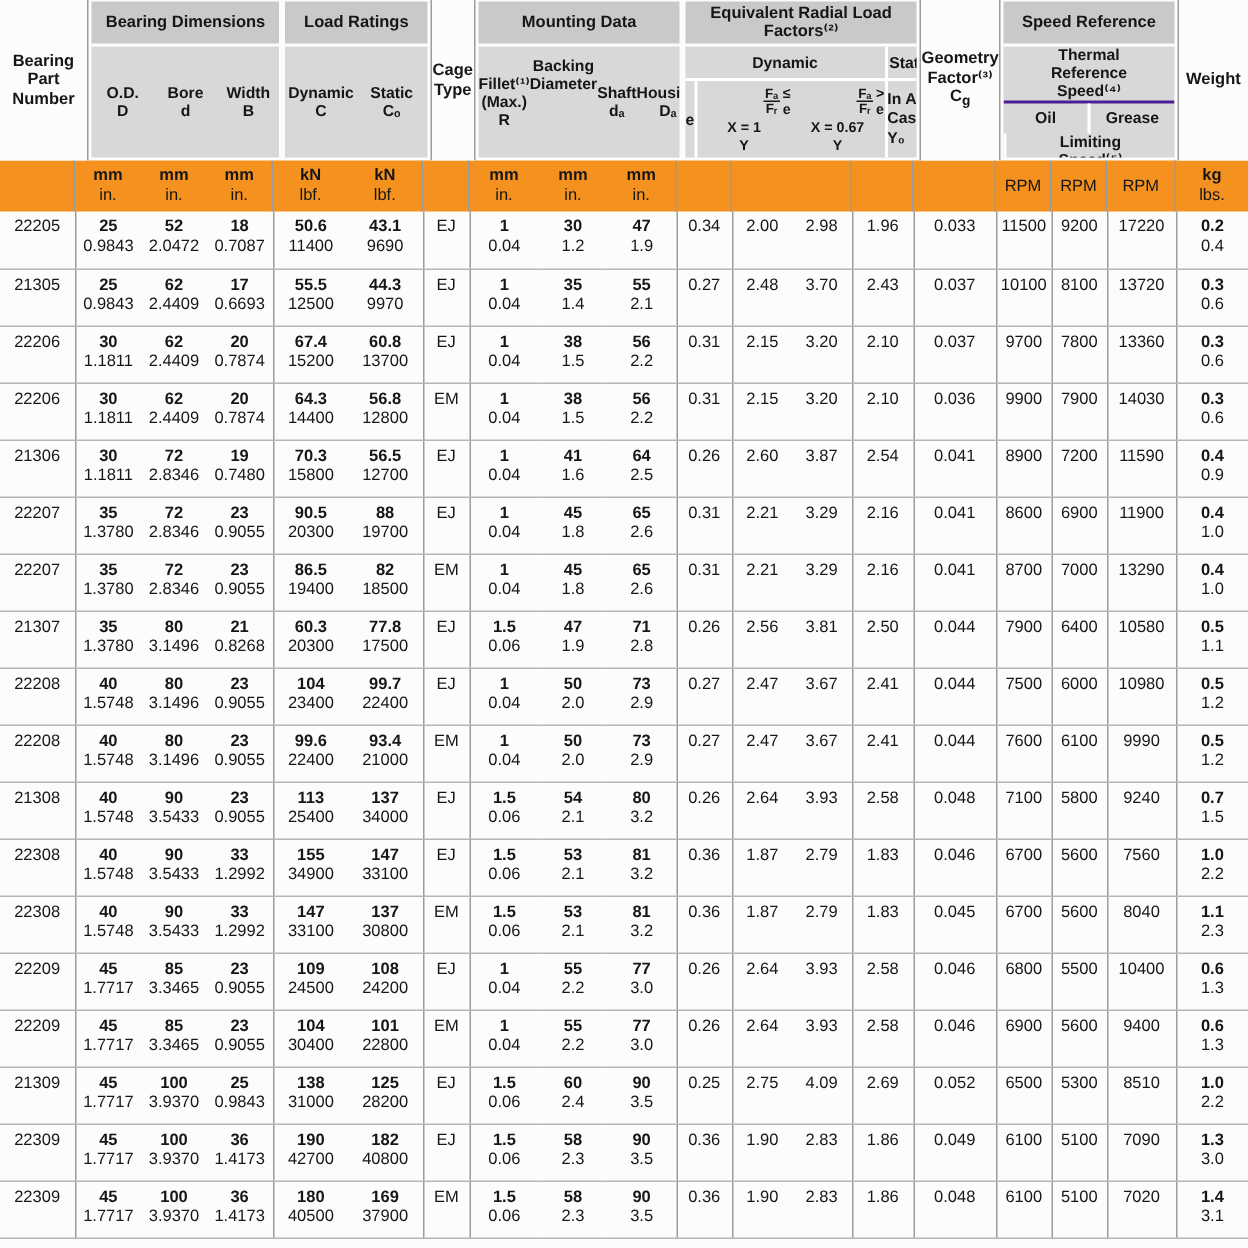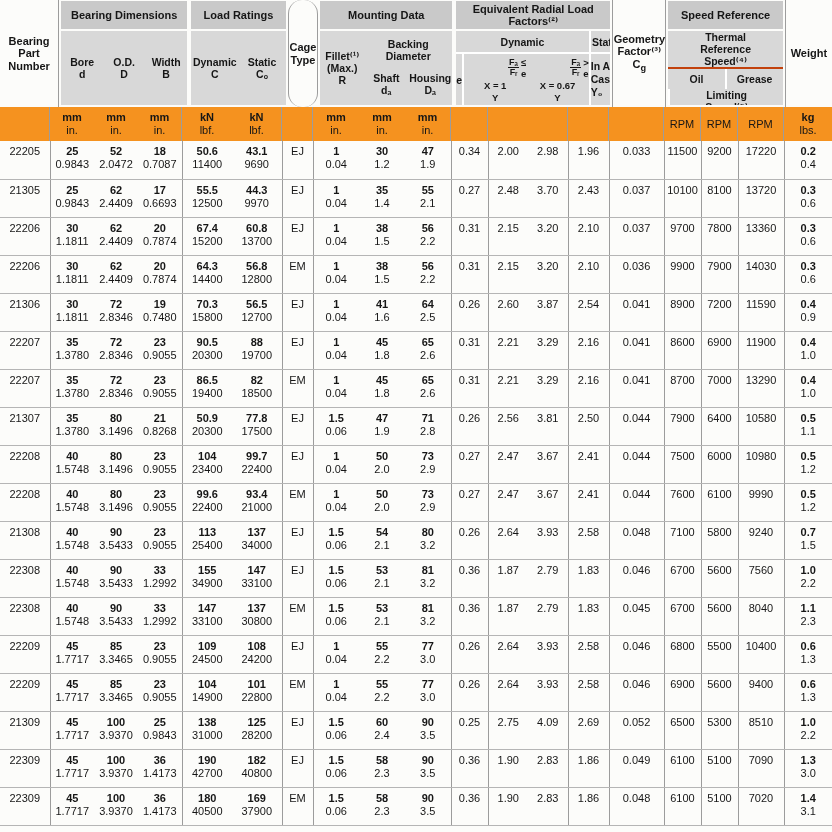--- a/index.html
+++ b/index.html
@@ -16,30 +16,30 @@
     width:832px;height:832px;overflow:hidden;background:var(--bg);
     font-family:"Liberation Sans","DejaVu Sans",sans-serif;color:var(--ink);
     -webkit-font-smoothing:antialiased;
   }
   .ml{white-space:pre-line;}
   
   .hdr{height:107px;display:flex;box-sizing:border-box;}
   .wcell{box-sizing:border-box;display:flex;align-items:center;justify-content:center;
          text-align:center;font-weight:bold;font-size:11px;line-height:12.5px;background:var(--bg);}
   .wcell.part{width:60px;border-right:1px solid var(--line);}
-  .wcell.cage{width:31px;border-left:1px solid var(--line);border-right:1px solid var(--line);border-radius:14px;}
+  .wcell.cage{width:31px;border-left:1px solid var(--line);border-right:1px solid var(--line);}
   .wcell.geo{width:55px;border-left:1px solid var(--line);border-right:1px solid var(--line);}
   .wcell.wt{width:48px;border-left:1px solid var(--line);}
   .gcol{box-sizing:border-box;display:flex;flex-direction:column;}
   .gbox{height:28px;margin:1px 2px 0 2px;background:var(--g1);display:flex;align-items:center;justify-content:center;
         text-align:center;font-weight:bold;font-size:11px;line-height:12px;}
   .sbox{flex:1;margin:2px 2px 2px 2px;background:var(--g2);display:flex;overflow:hidden;}
   .scell{flex:1;display:flex;align-items:center;justify-content:center;text-align:center;
          font-weight:bold;font-size:10.5px;line-height:12px;}
-  .backing{display:flex;flex-direction:column;}
+  .backing{display:flex;flex-direction:row;}
   .bd-title{padding-top:7px;text-align:center;font-weight:bold;font-size:10.5px;line-height:12px;}
   .bd-cols{flex:1;display:flex;}
   
   .erlf-sub{flex-direction:row;padding:0;}
   .dynpart{display:flex;flex-direction:column;}
   .statpart{display:flex;flex-direction:column;border-left:2px solid #fff;}
   .minihdr{height:21px;border-bottom:2px solid #fff;display:flex;align-items:center;justify-content:center;
            font-weight:bold;font-size:10.5px;}
   .dynbody{flex:1;display:flex;}
   .ecell{display:flex;align-items:center;justify-content:center;border-right:2px solid #fff;
@@ -50,21 +50,21 @@
   .frow{display:flex;align-items:center;gap:2px;}
   .fr{display:inline-flex;flex-direction:column;align-items:center;line-height:9.5px;font-size:9px;margin-left:44px;}
   .fr .n{border-bottom:1px solid var(--ink);padding:0 1px;}
   .statbody{flex:1;display:flex;align-items:center;justify-content:center;text-align:left;
             font-weight:bold;font-size:10.5px;line-height:13px;}
   
   .speed-sub{flex-direction:column;padding:0;}
   .thermal{display:flex;flex-direction:column;}
   .th-label{flex:1;display:flex;align-items:center;justify-content:center;text-align:center;
             font-weight:bold;font-size:10.5px;line-height:12px;}
-  .ogrow{height:20px;border-top:2px solid #c2410c;display:flex;}
+  .ogrow{height:20px;border-top:2px solid #4c1d95;display:flex;}
   .ogcell{flex:1;display:flex;align-items:center;justify-content:center;font-weight:bold;font-size:10.5px;}
   .ogcell + .ogcell{border-left:2px solid #fff;}
   .limiting{border-left:2px solid #fff;display:flex;align-items:center;justify-content:center;
             text-align:center;font-weight:bold;font-size:10.5px;line-height:12px;}
   
   .units{height:34px;background:var(--orange);display:flex;}
   .ucell{box-sizing:border-box;display:flex;flex-direction:column;align-items:center;justify-content:center;
          font-size:11px;line-height:13px;}
   .ucell.usep{border-right:1px solid var(--line);}
   .ul1{font-weight:bold;}
@@ -85,24 +85,24 @@
 
   <div class="wcell part">
     <span class="ml">Bearing
 Part
 Number</span>
   </div>
 
   <div class="gcol" style="width:132px">
     <div class="gbox">Bearing Dimensions</div>
     <div class="sbox">
+      <div class="scell ml">O.D.
+D</div>
       <div class="scell ml">Bore
 d</div>
-      <div class="scell ml">O.D.
-D</div>
       <div class="scell ml">Width
 B</div>
     </div>
   </div>
 
   <div class="gcol" style="width:100px">
     <div class="gbox">Load Ratings</div>
     <div class="sbox">
       <div class="scell ml">Dynamic
 C</div>
@@ -626,21 +626,21 @@
         </td>
         <td>
           <div class="l1">80</div>
           <div>3.1496</div>
         </td>
         <td class="vr">
           <div class="l1">21</div>
           <div>0.8268</div>
         </td>
         <td>
-          <div class="l1">50.9</div>
+          <div class="l1">60.3</div>
           <div>20300</div>
         </td>
         <td class="vr">
           <div class="l1">77.8</div>
           <div>17500</div>
         </td>
         <td class="vr">EJ</td>
         <td>
           <div class="l1">1.5</div>
           <div>0.06</div>
@@ -963,21 +963,21 @@
         <td>
           <div class="l1">85</div>
           <div>3.3465</div>
         </td>
         <td class="vr">
           <div class="l1">23</div>
           <div>0.9055</div>
         </td>
         <td>
           <div class="l1">104</div>
-          <div>14900</div>
+          <div>30400</div>
         </td>
         <td class="vr">
           <div class="l1">101</div>
           <div>22800</div>
         </td>
         <td class="vr">EM</td>
         <td>
           <div class="l1">1</div>
           <div>0.04</div>
         </td>

